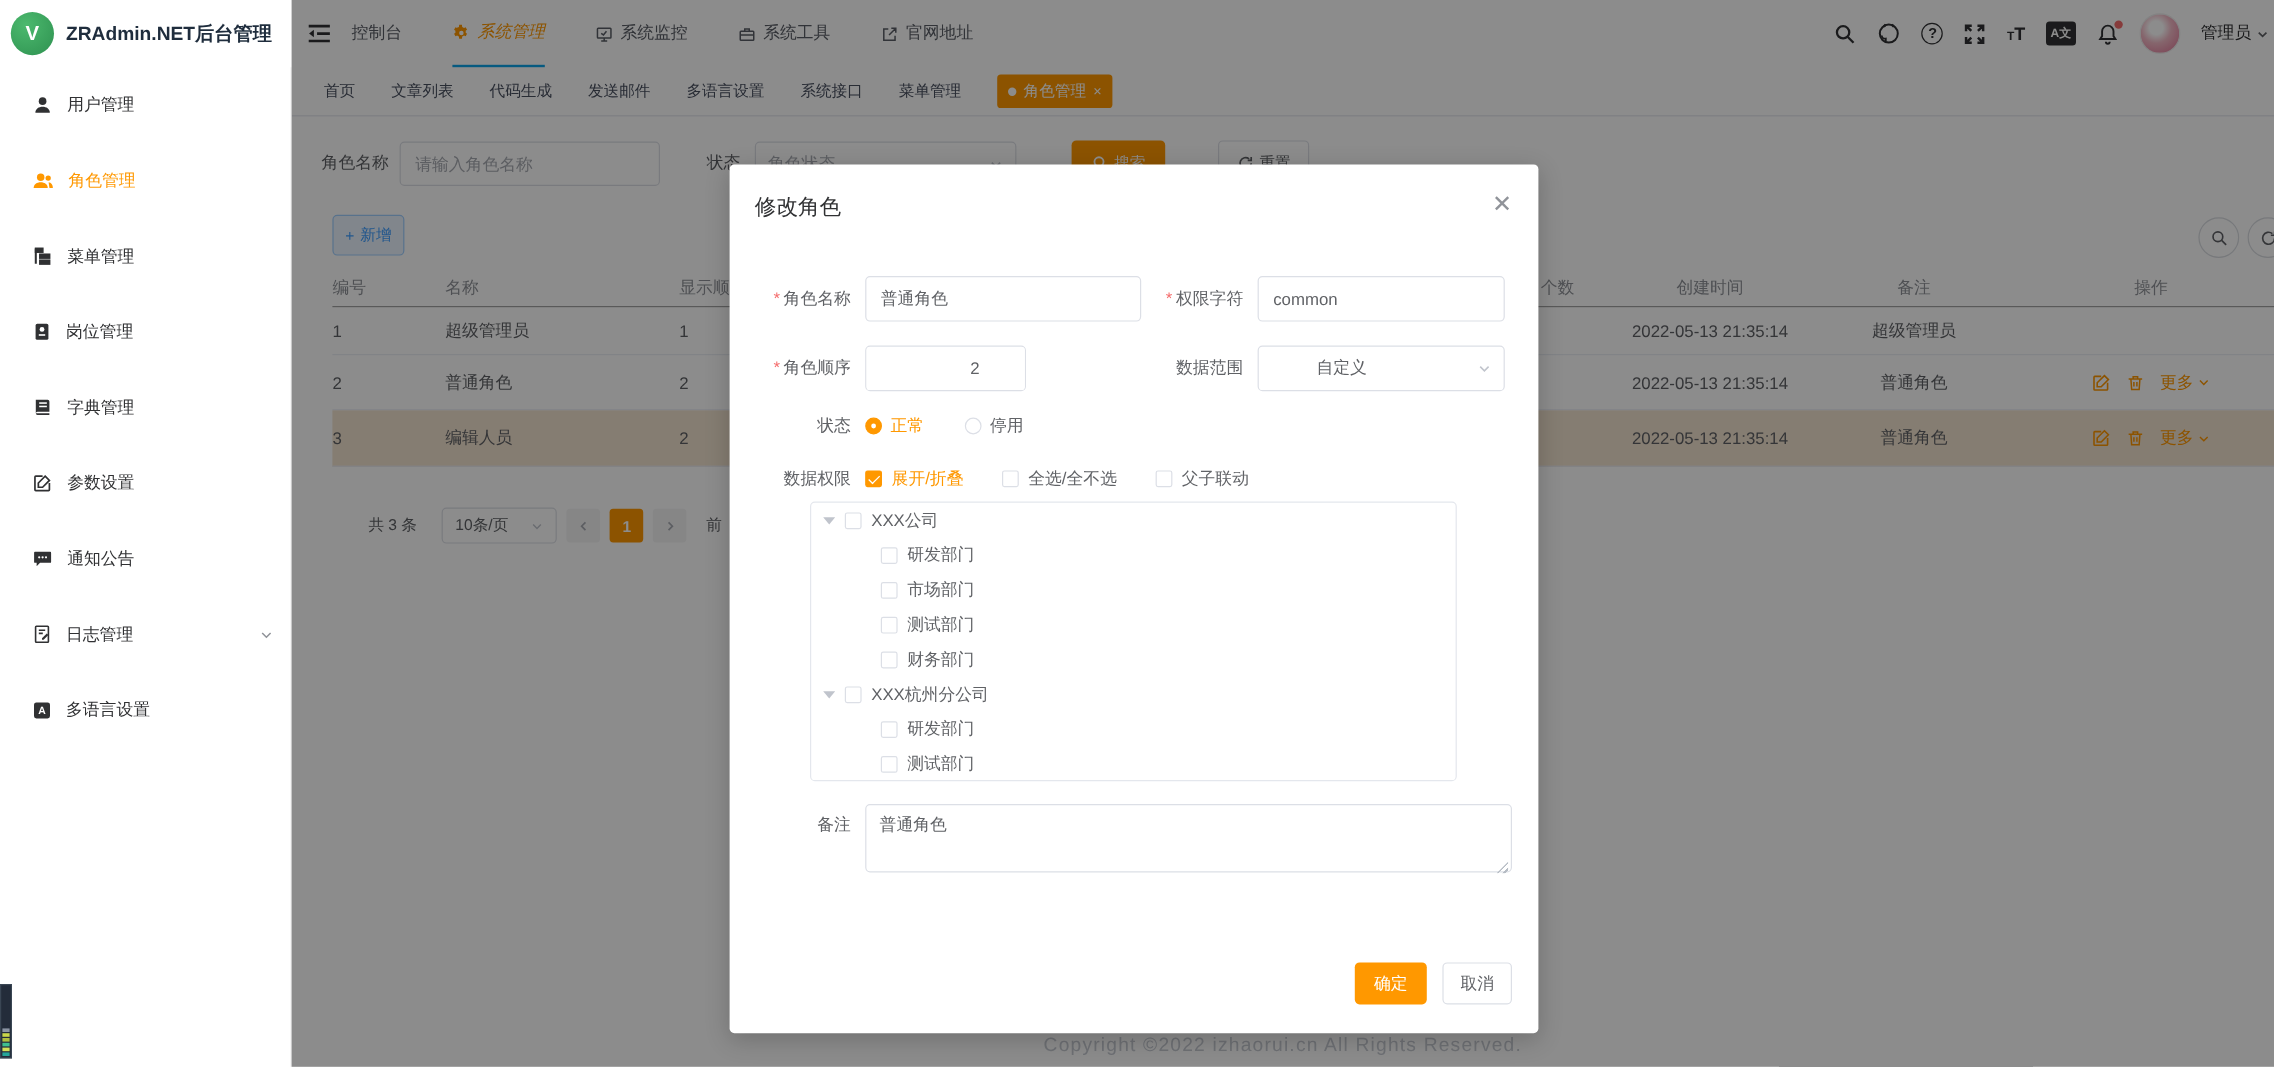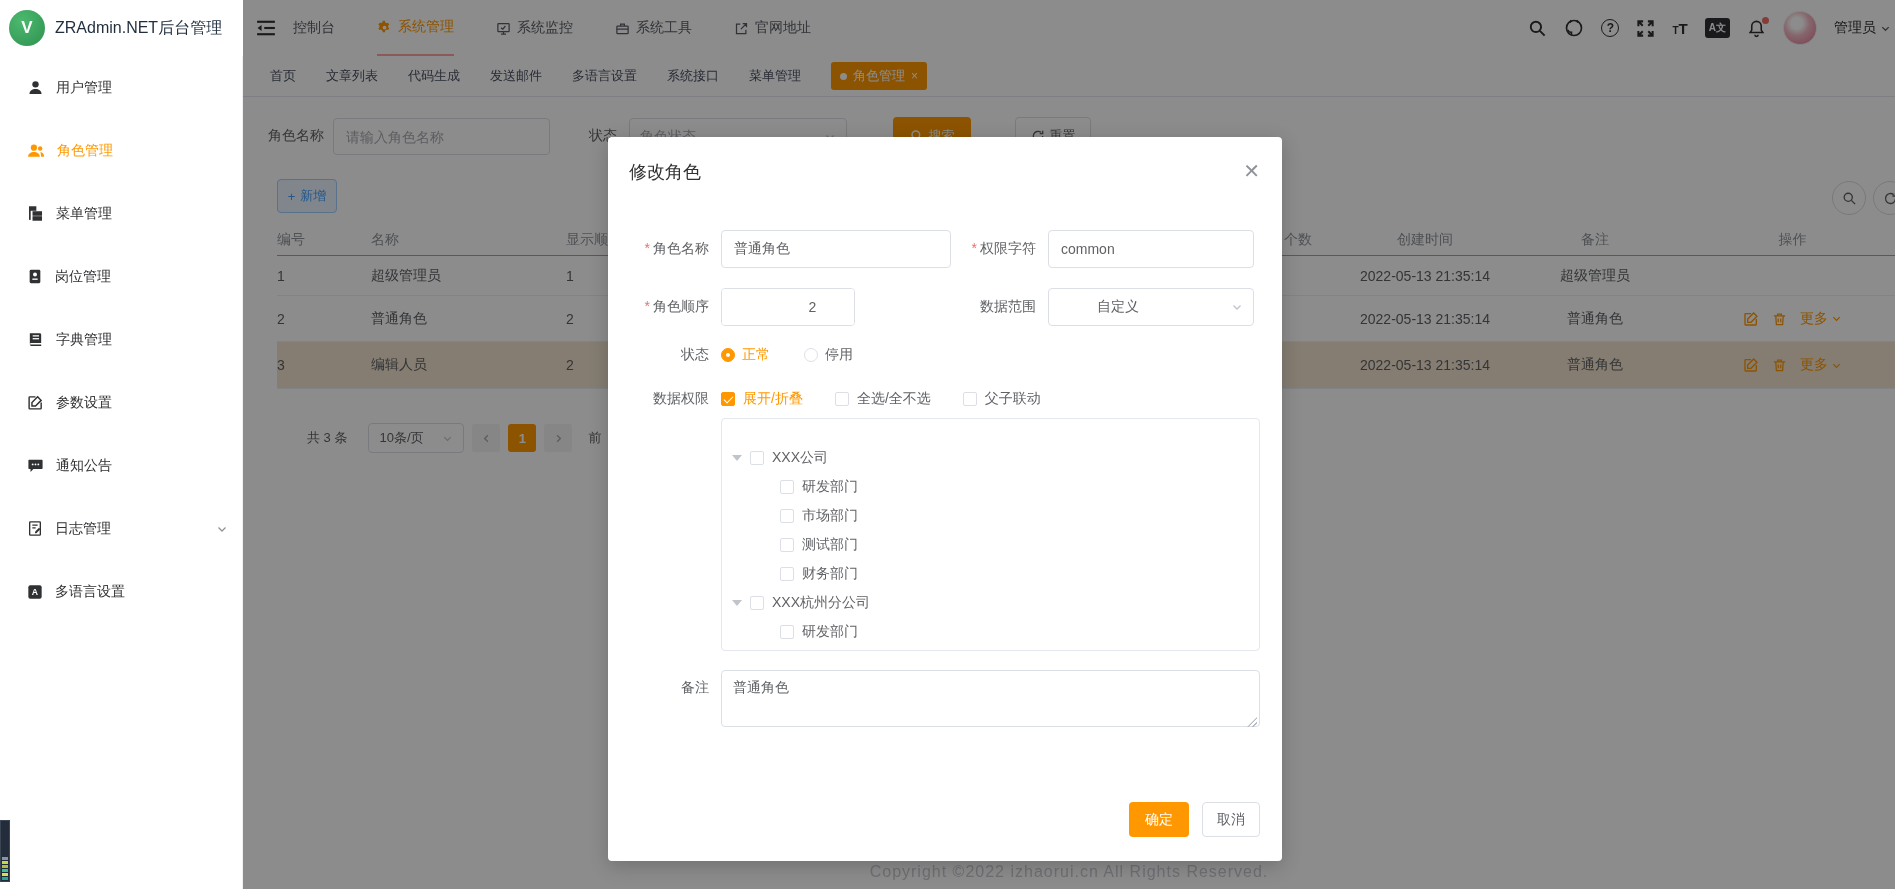--- a/index.html
+++ b/index.html
@@ -5,25 +5,25 @@
   * { box-sizing: border-box; margin: 0; padding: 0; }
   html,body { width:1895px; height:889px; overflow:hidden;
     font-family:"Liberation Sans","DejaVu Sans",sans-serif; background:#fff; color:#303133; }
   .abs { position:absolute; }
   svg { display:block; }
 
   
   .header { position:absolute; left:0; top:0; width:1895px; height:56px; background:#fff; display:flex; align-items:center; z-index:10; }
   .logo-sec { width:243px; height:56px; display:flex; align-items:center; padding-left:9px; gap:10px; flex:none; }
   .logo-circle { width:36px; height:36px; border-radius:50%; background:radial-gradient(circle at 35% 30%, #4cb96e, #2e9150); color:#fff; font-weight:bold; font-size:17px; display:flex; align-items:center; justify-content:center; }
-  .app-title { font-size:16px; font-weight:normal; color:#1f2d3d; }
+  .app-title { font-size:16px; font-weight:bold; color:#1f2d3d; }
   .fold-btn { margin:0 18px 0 14px; cursor:pointer; }
   .top-nav { display:flex; align-items:center; gap:42px; height:56px; }
   .nav-item { display:flex; align-items:center; gap:6px; font-size:14px; color:#5a5e66; height:56px; cursor:pointer; }
-  .nav-item.active { color:#ff9800; border-bottom:2px solid #fca5a5; }
+  .nav-item.active { color:#ff9800; border-bottom:2px solid #0ea5e9;font-style:italic; }
   .hdr-right { margin-left:auto; display:flex; align-items:center; gap:17px; padding-right:4px; }
   .hicon { color:#303133; cursor:pointer; position:relative; }
   .q-circle { width:18px; height:18px; border:1.5px solid #303133; border-radius:50%; font-size:12px; font-weight:bold; display:flex; align-items:center; justify-content:center; }
   .fsz { font-size:15px; font-weight:bold; }
   .fsz small { font-size:10px; font-weight:bold; }
   .lang-chip { background:#303133; color:#fff; border-radius:3px; font-size:10px; padding:3px 4px; font-weight:bold; }
   .bell-dot { position:absolute; top:-2px; right:-3px; width:7px; height:7px; background:#f56c6c; border-radius:50%; }
   .avatar { width:34px; height:34px; border-radius:50%; background:radial-gradient(circle at 40% 35%, #ffffff 0 20%, #f3b9c6 45%, #e891aa 75%, #d97d9b); border:1px solid #eee; }
   .uname { font-size:14px; display:flex; align-items:center; gap:4px; }
 
@@ -98,21 +98,21 @@
   .rdot.on::after { content:""; position:absolute; left:4px; top:4px; width:4px; height:4px; border-radius:50%; background:#fff; }
   .rdot.off { background:#fff; border:1px solid #dcdfe6; }
   .radio .on-lbl { color:#ff9800; font-size:14px; }
   .radio .off-lbl { color:#606266; font-size:14px; }
   .check { display:flex; align-items:center; gap:8px; margin-right:32px; cursor:pointer; font-size:14px; }
   .cbox { width:14px; height:14px; border-radius:2px; position:relative; }
   .cbox.on { background:#ff9800; border:1px solid #ff9800; }
   .cbox.on::after { content:""; position:absolute; left:4px; top:1px; width:4px; height:8px; border-right:1.5px solid #fff; border-bottom:1.5px solid #fff; transform:rotate(45deg); }
   .cbox.off { background:#fff; border:1px solid #dcdfe6; }
   .check.on { color:#ff9800; } .check.off { color:#606266; }
-  .tree-box { margin-left:106px; width:539px; height:233px; border:1px solid #e4e7ed; border-radius:4px; padding-top:24px; overflow:hidden; }
+  .tree-box { margin-left:60px; width:539px; height:233px; border:1px solid #e4e7ed; border-radius:4px; padding-top:0; overflow:hidden; }
   .tnode { height:29px; display:flex; align-items:center; font-size:14px; color:#606266; cursor:pointer; }
   .tnode.parent { padding-left:10px; gap:8px; }
   .tnode.child { padding-left:58px; gap:8px; }
   .caret { width:0; height:0; border-left:5px solid transparent; border-right:5px solid transparent; border-top:6px solid #c0c4cc; }
   .remark-row { margin-top:19px; display:flex; }
   .remark-lbl { width:106px; flex:none; text-align:right; padding-right:12px; padding-top:9px; font-size:14px; color:#606266; }
   .dlg-textarea { width:539px; height:57px; border:1px solid #dcdfe6; border-radius:4px; font-size:14px; color:#606266; padding:8px 11px; resize:none; outline:none; font-family:inherit; position:relative; }
   .ta-wrap { position:relative; }
   .ta-grip { position:absolute; right:3px; bottom:4px; width:10px; height:10px;
     background:repeating-linear-gradient(135deg, transparent 0 2.5px, #b6bcc4 2.5px 4px);

